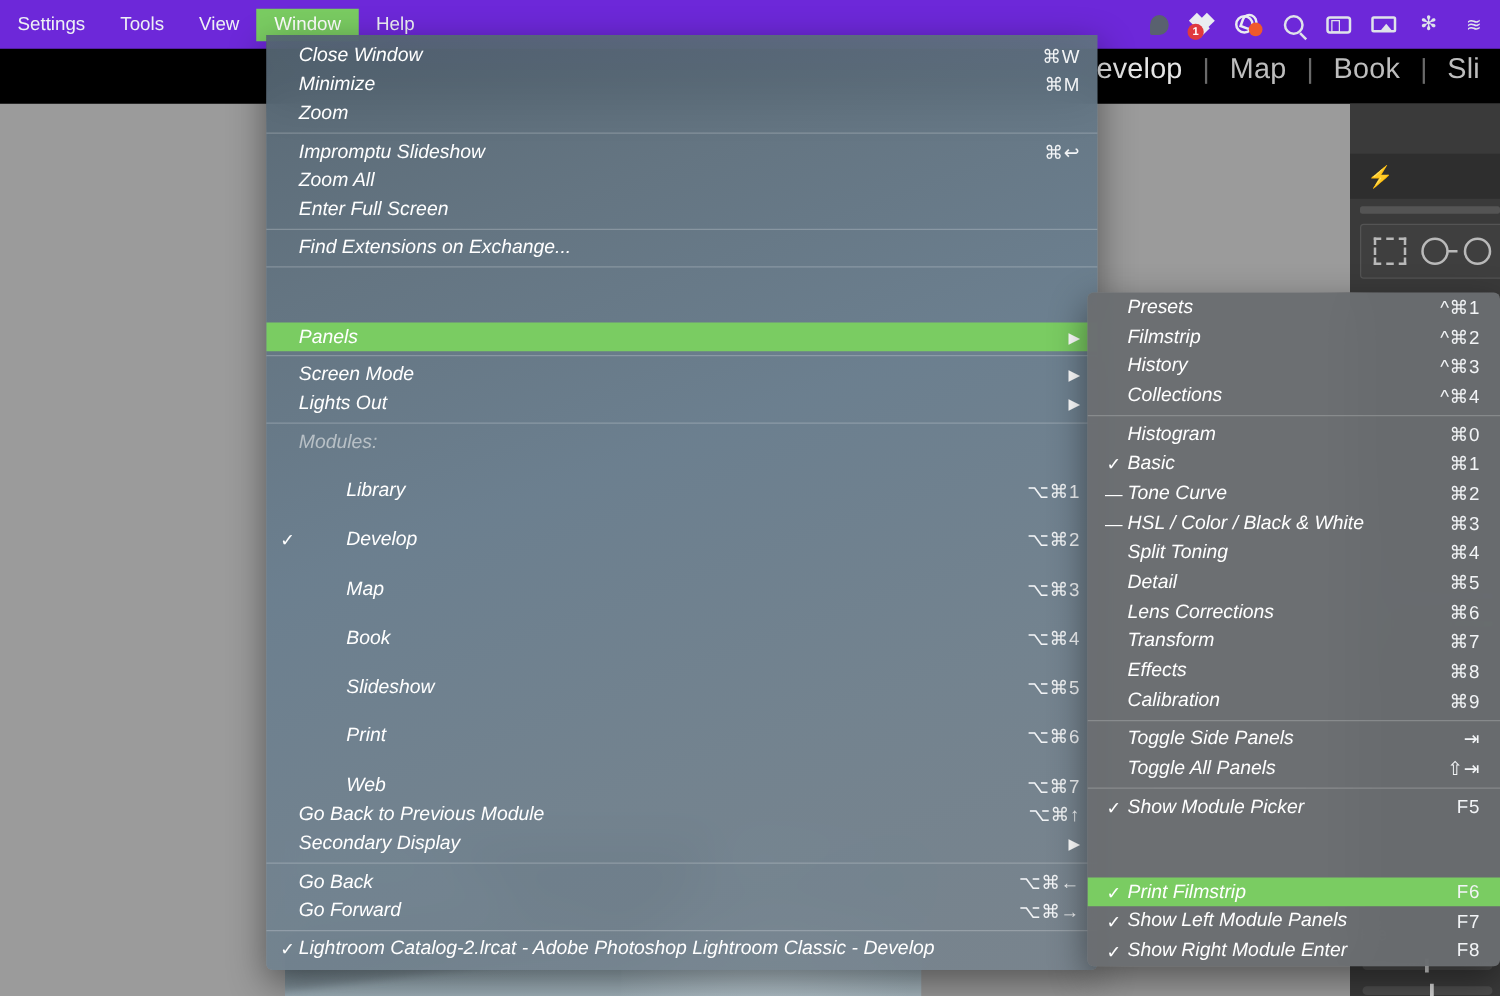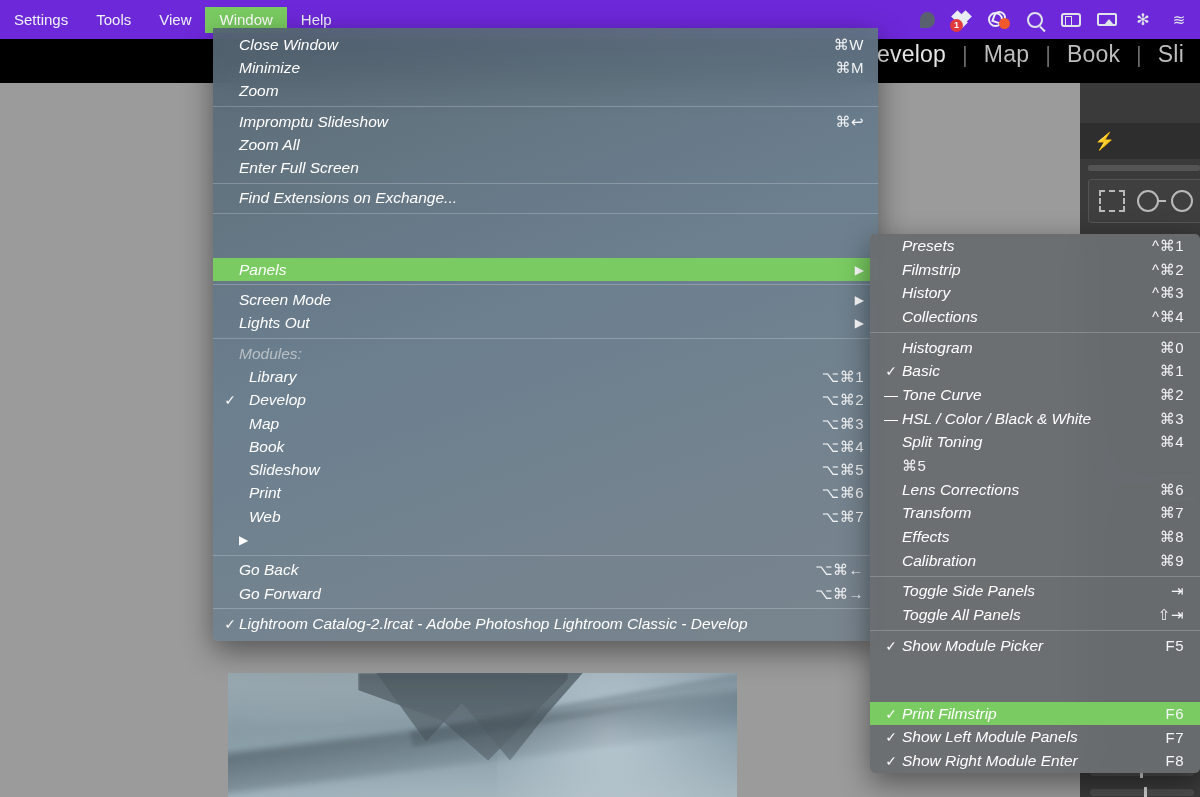--- a/index.html
+++ b/index.html
@@ -138,21 +138,21 @@
   .mrow {
     height:23.3px; display:flex; align-items:center;
     padding-left:26px; padding-right:14px; position:relative; white-space:nowrap;
   }
   .mrow .chk { position:absolute; left:10px; width:14px; text-align:center; font-size:14px; }
   .mrow .lbl { flex:1;font-style:italic; }
   .mrow .key { color:#f2f4f6; font-size:15px; letter-spacing:.5px; }
   .mrow .arrow { font-size:12px; color:#ffffff; }
   .mrow.hl { background:#7ACC62;margin-top:44px; }
   .mrow.dim .lbl { color:#b8c0c6; }
-  .mrow.indent { padding-left:36px; }
+  .mrow.indent { padding-left:64px;margin-top:16px; }
   .msep { height:1px; background:rgba(255,255,255,.22); margin:3px 0; }
   .menu .pad-t { height:5px; }
   .menu .pad-b { height:5px; }
 
   
   .submenu {
     position:absolute; left:870px; top:234px; width:330px;
     background:rgba(106,109,112,.96);
     backdrop-filter:blur(18px);
     border-radius:5px;
@@ -369,20 +369,26 @@
       <span class="lbl">Print</span>
       <span class="key">⌥⌘6</span>
     </div>
     <div class="mrow indent">
       <span class="chk"></span>
       <span class="lbl">Web</span>
       <span class="key">⌥⌘7</span>
     </div>
     <div class="mrow">
       <span class="chk"></span>
+      <span class="lbl">Go Back to Previous Module</span>
+      <span class="key">⌥⌘↑</span>
+    </div>
+    <div class="mrow">
+      <span class="chk"></span>
+      <span class="lbl">Secondary Display</span>
       <span class="arrow">▶</span>
     </div>
     <div class="msep"></div>
     <div class="mrow">
       <span class="chk"></span>
       <span class="lbl">Go Back</span>
       <span class="key">⌥⌘←</span>
     </div>
     <div class="mrow">
       <span class="chk"></span>
@@ -440,20 +446,21 @@
       <span class="lbl">HSL / Color / Black &amp; White</span>
       <span class="key">⌘3</span>
     </div>
     <div class="mrow">
       <span class="chk"></span>
       <span class="lbl">Split Toning</span>
       <span class="key">⌘4</span>
     </div>
     <div class="mrow">
       <span class="chk"></span>
+      <span class="lbl">Detail</span>
       <span class="key">⌘5</span>
     </div>
     <div class="mrow">
       <span class="chk"></span>
       <span class="lbl">Lens Corrections</span>
       <span class="key">⌘6</span>
     </div>
     <div class="mrow">
       <span class="chk"></span>
       <span class="lbl">Transform</span>

